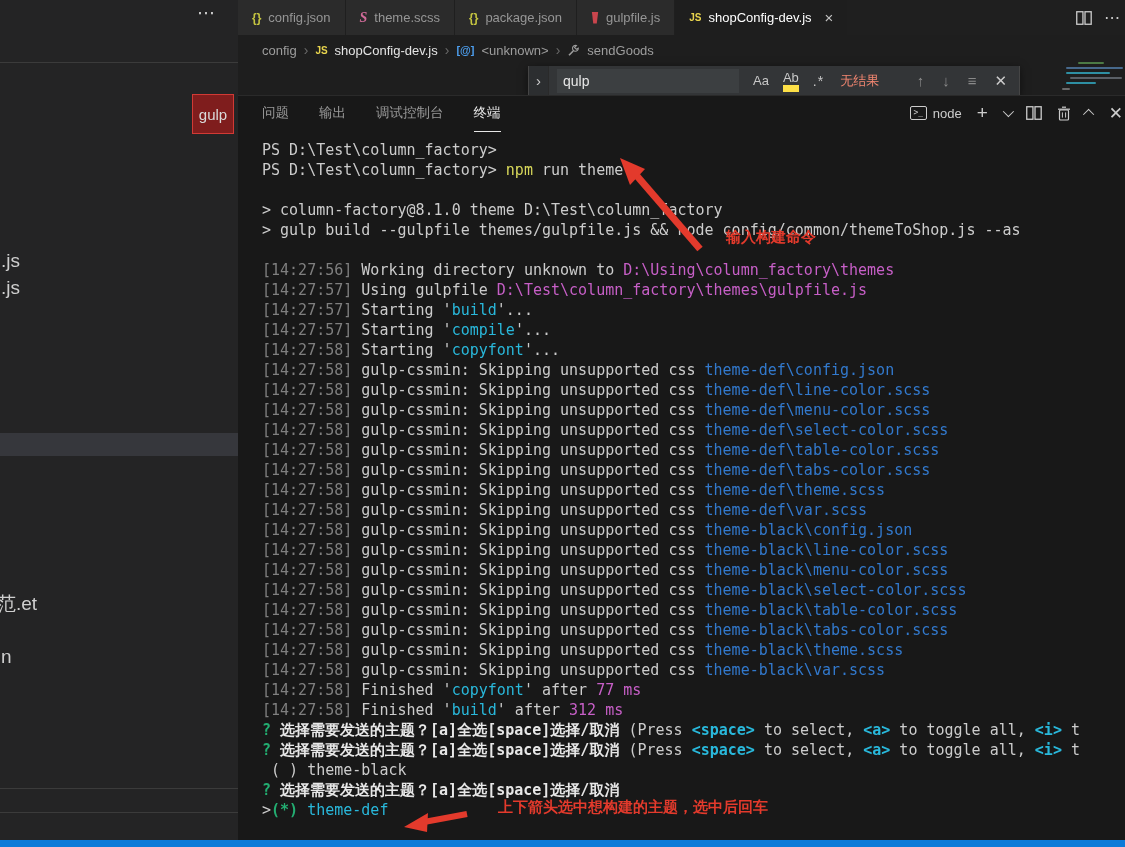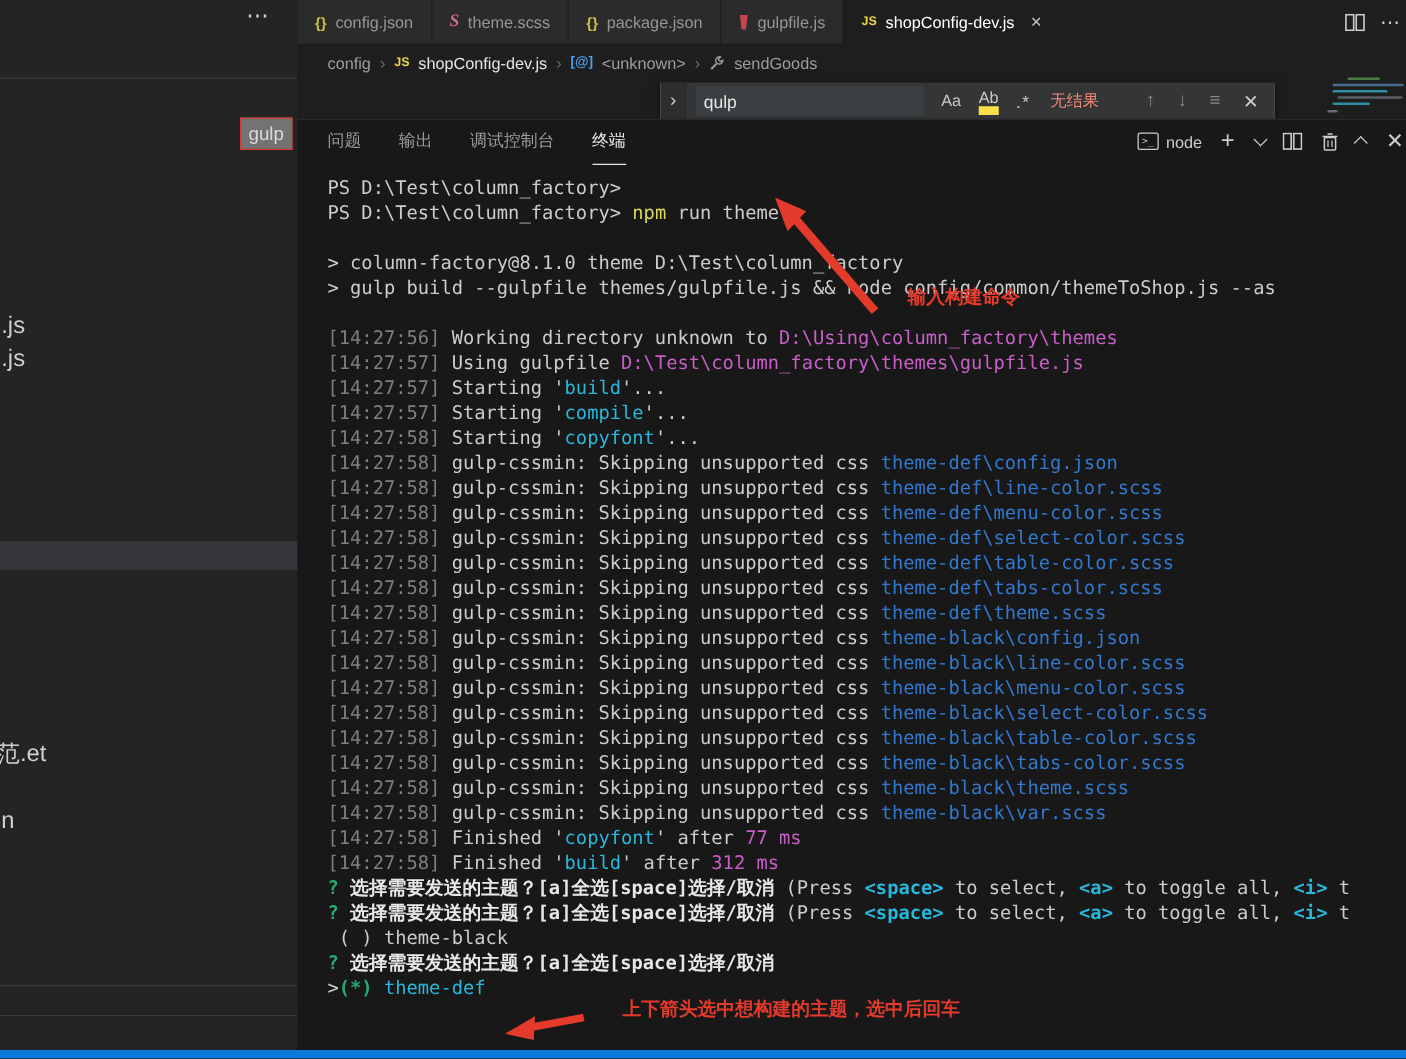--- a/index.html
+++ b/index.html
@@ -4,21 +4,21 @@
 <style>
   html,body{margin:0;padding:0;background:#111;}
   *{box-sizing:border-box;}
   .app{position:relative;width:1125px;height:847px;overflow:hidden;background:#1e1e1e;
        font-family:"Liberation Sans","DejaVu Sans",sans-serif;color:#ccc;}
 
   
   .sidebar{position:absolute;left:0;top:0;width:238px;height:840px;background:#242425;}
   .sidebar-dots{position:absolute;left:197px;top:2px;font-size:18px;color:#d0d0d0;letter-spacing:2px;}
   .sb-divider{position:absolute;left:0;width:238px;height:1px;background:#3b3b3b;}
-  .gulp-badge{position:absolute;left:192px;top:94px;width:42px;height:26px;background:#737373;
+  .gulp-badge{position:absolute;left:192px;top:94px;width:42px;height:40px;background:#7f1d1d;
               border:1px solid #d13a35;color:#dadada;font-size:15px;display:flex;align-items:center;justify-content:center;}
   .sb-file{position:absolute;left:1px;color:#cfcfcf;font-size:19px;height:20px;line-height:20px;white-space:nowrap;overflow:hidden;}
   .sb-selected{position:absolute;left:0;top:433px;width:238px;height:23px;background:#36373c;}
 
   
   .tabbar{position:absolute;left:238px;top:0;right:0;height:35px;background:#1f1f1f;display:flex;align-items:stretch;}
   .tab{display:flex;align-items:center;gap:7px;padding:0 14px;background:#2b2b2b;margin-right:1px;
        font-size:13px;color:#969696;white-space:nowrap;cursor:pointer;}
   .tab.active{background:#1e1e1e;color:#fff;}
   .tab .close{margin-left:6px;color:#c5c5c5;font-size:15px;}
@@ -223,20 +223,21 @@
         <div class="term-line"><span class="s-gray">[14:27:57] </span><span class="s-fg">Starting '</span><span class="s-cyan">build</span><span class="s-fg">'...</span></div>
         <div class="term-line"><span class="s-gray">[14:27:57] </span><span class="s-fg">Starting '</span><span class="s-cyan">compile</span><span class="s-fg">'...</span></div>
         <div class="term-line"><span class="s-gray">[14:27:58] </span><span class="s-fg">Starting '</span><span class="s-cyan">copyfont</span><span class="s-fg">'...</span></div>
         <div class="term-line"><span class="s-gray">[14:27:58] </span><span class="s-fg">gulp-cssmin: Skipping unsupported css </span><span class="s-blue">theme-def\config.json</span></div>
         <div class="term-line"><span class="s-gray">[14:27:58] </span><span class="s-fg">gulp-cssmin: Skipping unsupported css </span><span class="s-blue">theme-def\line-color.scss</span></div>
         <div class="term-line"><span class="s-gray">[14:27:58] </span><span class="s-fg">gulp-cssmin: Skipping unsupported css </span><span class="s-blue">theme-def\menu-color.scss</span></div>
         <div class="term-line"><span class="s-gray">[14:27:58] </span><span class="s-fg">gulp-cssmin: Skipping unsupported css </span><span class="s-blue">theme-def\select-color.scss</span></div>
         <div class="term-line"><span class="s-gray">[14:27:58] </span><span class="s-fg">gulp-cssmin: Skipping unsupported css </span><span class="s-blue">theme-def\table-color.scss</span></div>
         <div class="term-line"><span class="s-gray">[14:27:58] </span><span class="s-fg">gulp-cssmin: Skipping unsupported css </span><span class="s-blue">theme-def\tabs-color.scss</span></div>
         <div class="term-line"><span class="s-gray">[14:27:58] </span><span class="s-fg">gulp-cssmin: Skipping unsupported css </span><span class="s-blue">theme-def\theme.scss</span></div>
+        <div class="term-line"><span class="s-gray">[14:27:58] </span><span class="s-fg">gulp-cssmin: Skipping unsupported css </span><span class="s-blue">theme-def\var.scss</span></div>
         <div class="term-line"><span class="s-gray">[14:27:58] </span><span class="s-fg">gulp-cssmin: Skipping unsupported css </span><span class="s-blue">theme-black\config.json</span></div>
         <div class="term-line"><span class="s-gray">[14:27:58] </span><span class="s-fg">gulp-cssmin: Skipping unsupported css </span><span class="s-blue">theme-black\line-color.scss</span></div>
         <div class="term-line"><span class="s-gray">[14:27:58] </span><span class="s-fg">gulp-cssmin: Skipping unsupported css </span><span class="s-blue">theme-black\menu-color.scss</span></div>
         <div class="term-line"><span class="s-gray">[14:27:58] </span><span class="s-fg">gulp-cssmin: Skipping unsupported css </span><span class="s-blue">theme-black\select-color.scss</span></div>
         <div class="term-line"><span class="s-gray">[14:27:58] </span><span class="s-fg">gulp-cssmin: Skipping unsupported css </span><span class="s-blue">theme-black\table-color.scss</span></div>
         <div class="term-line"><span class="s-gray">[14:27:58] </span><span class="s-fg">gulp-cssmin: Skipping unsupported css </span><span class="s-blue">theme-black\tabs-color.scss</span></div>
         <div class="term-line"><span class="s-gray">[14:27:58] </span><span class="s-fg">gulp-cssmin: Skipping unsupported css </span><span class="s-blue">theme-black\theme.scss</span></div>
         <div class="term-line"><span class="s-gray">[14:27:58] </span><span class="s-fg">gulp-cssmin: Skipping unsupported css </span><span class="s-blue">theme-black\var.scss</span></div>
         <div class="term-line"><span class="s-gray">[14:27:58] </span><span class="s-fg">Finished '</span><span class="s-cyan">copyfont</span><span class="s-fg">' after </span><span class="s-magenta">77 ms</span></div>
         <div class="term-line"><span class="s-gray">[14:27:58] </span><span class="s-fg">Finished '</span><span class="s-cyan">build</span><span class="s-fg">' after </span><span class="s-magenta">312 ms</span></div>

